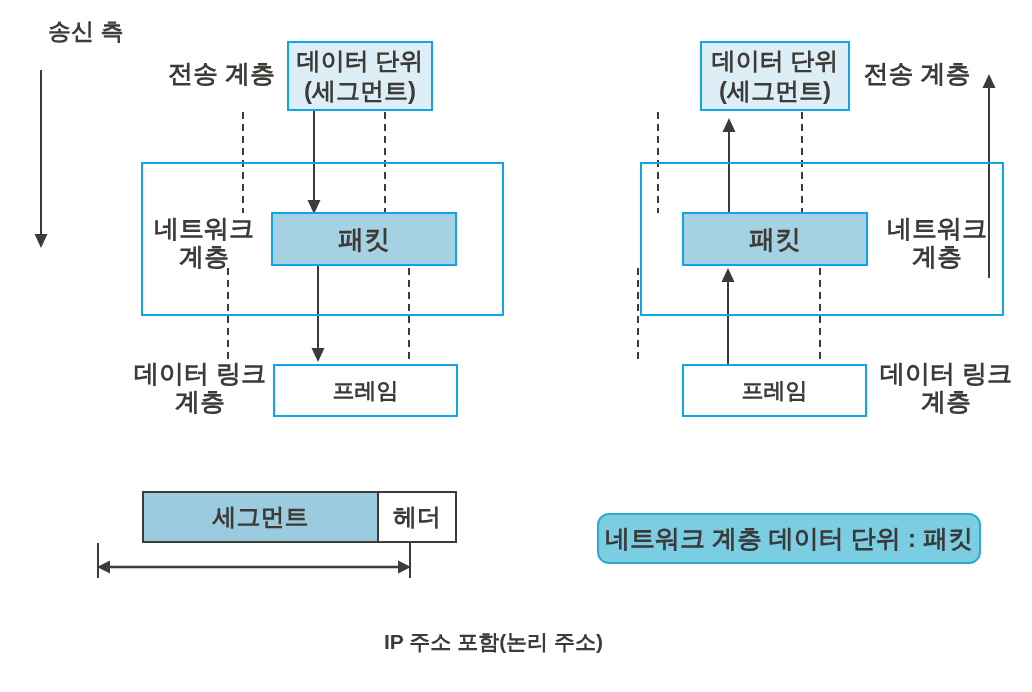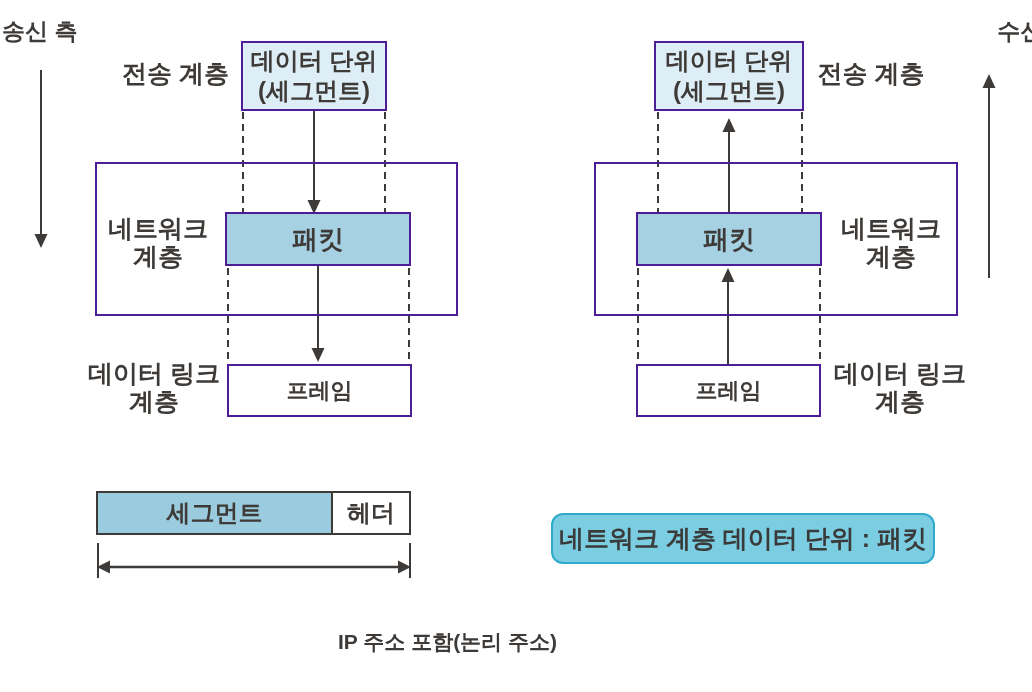--- a/index.html
+++ b/index.html
@@ -5,31 +5,31 @@
   html, body { margin: 0; padding: 0; background: #ffffff; }
   .canvas {
     position: relative;
     width: 1032px;
     height: 692px;
     background: #ffffff;
     font-family: "Liberation Sans", "DejaVu Sans", sans-serif;
     color: #3d3a37;
     overflow: hidden;
   }
-  .abs { position: absolute; box-sizing: border-box; }
+  .abs { position: absolute; box-sizing: border-box; margin-left: 46px; }
   .lbl {
     display: flex; flex-direction: column;
     align-items: center; justify-content: center;
     text-align: center; font-weight: 700; line-height: 28px;
   }
   .box {
     display: flex; flex-direction: column;
     align-items: center; justify-content: center;
     text-align: center; font-weight: 700;
-    border: 2px solid #4c1d95; background: #ffffff;
+    border: 2px solid #0ea5e9; background: #ffffff;
   }
   .side-label { font-size: 23px; font-weight: 700; }
   .layer-label { font-size: 25px; }
   .unit-box { font-size: 24px; line-height: 30px; background: #ddeef6; }
   .packet-box { font-size: 26px; background: #a6d1e3; border-width: 2.5px; }
   .frame-box { font-size: 22px; }
   .svg-overlay { position: absolute; left: 0; top: 0; pointer-events: none; }
   .bar {
     display: flex; border: 2.5px solid #3d3a37; background: #ffffff;
   }
@@ -160,21 +160,21 @@
 
   <div class="abs lbl layer-label" style="left:834px; top:358px; width:132px; height:58px;">
     <span>데이터 링크</span>
     <span>계층</span>
   </div>
 
   <div class="abs box frame-box" style="left:636px; top:364px; width:185px; height:53px;">
     <span>프레임</span>
   </div>
 
-  <div class="abs bar" style="left:96px; top:491px; width:315px; height:44px;">
+  <div class="abs bar" style="left:96px; top:491px; width:315px; height:52px;">
     <div class="bar-segment">
       <span>세그먼트</span>
     </div>
     <div class="bar-header">
       <span>헤더</span>
     </div>
   </div>
 
 
   <div class="abs callout" style="left:551px; top:513px; width:384px; height:51px;">네트워크 계층 데이터 단위 : 패킷</div>

